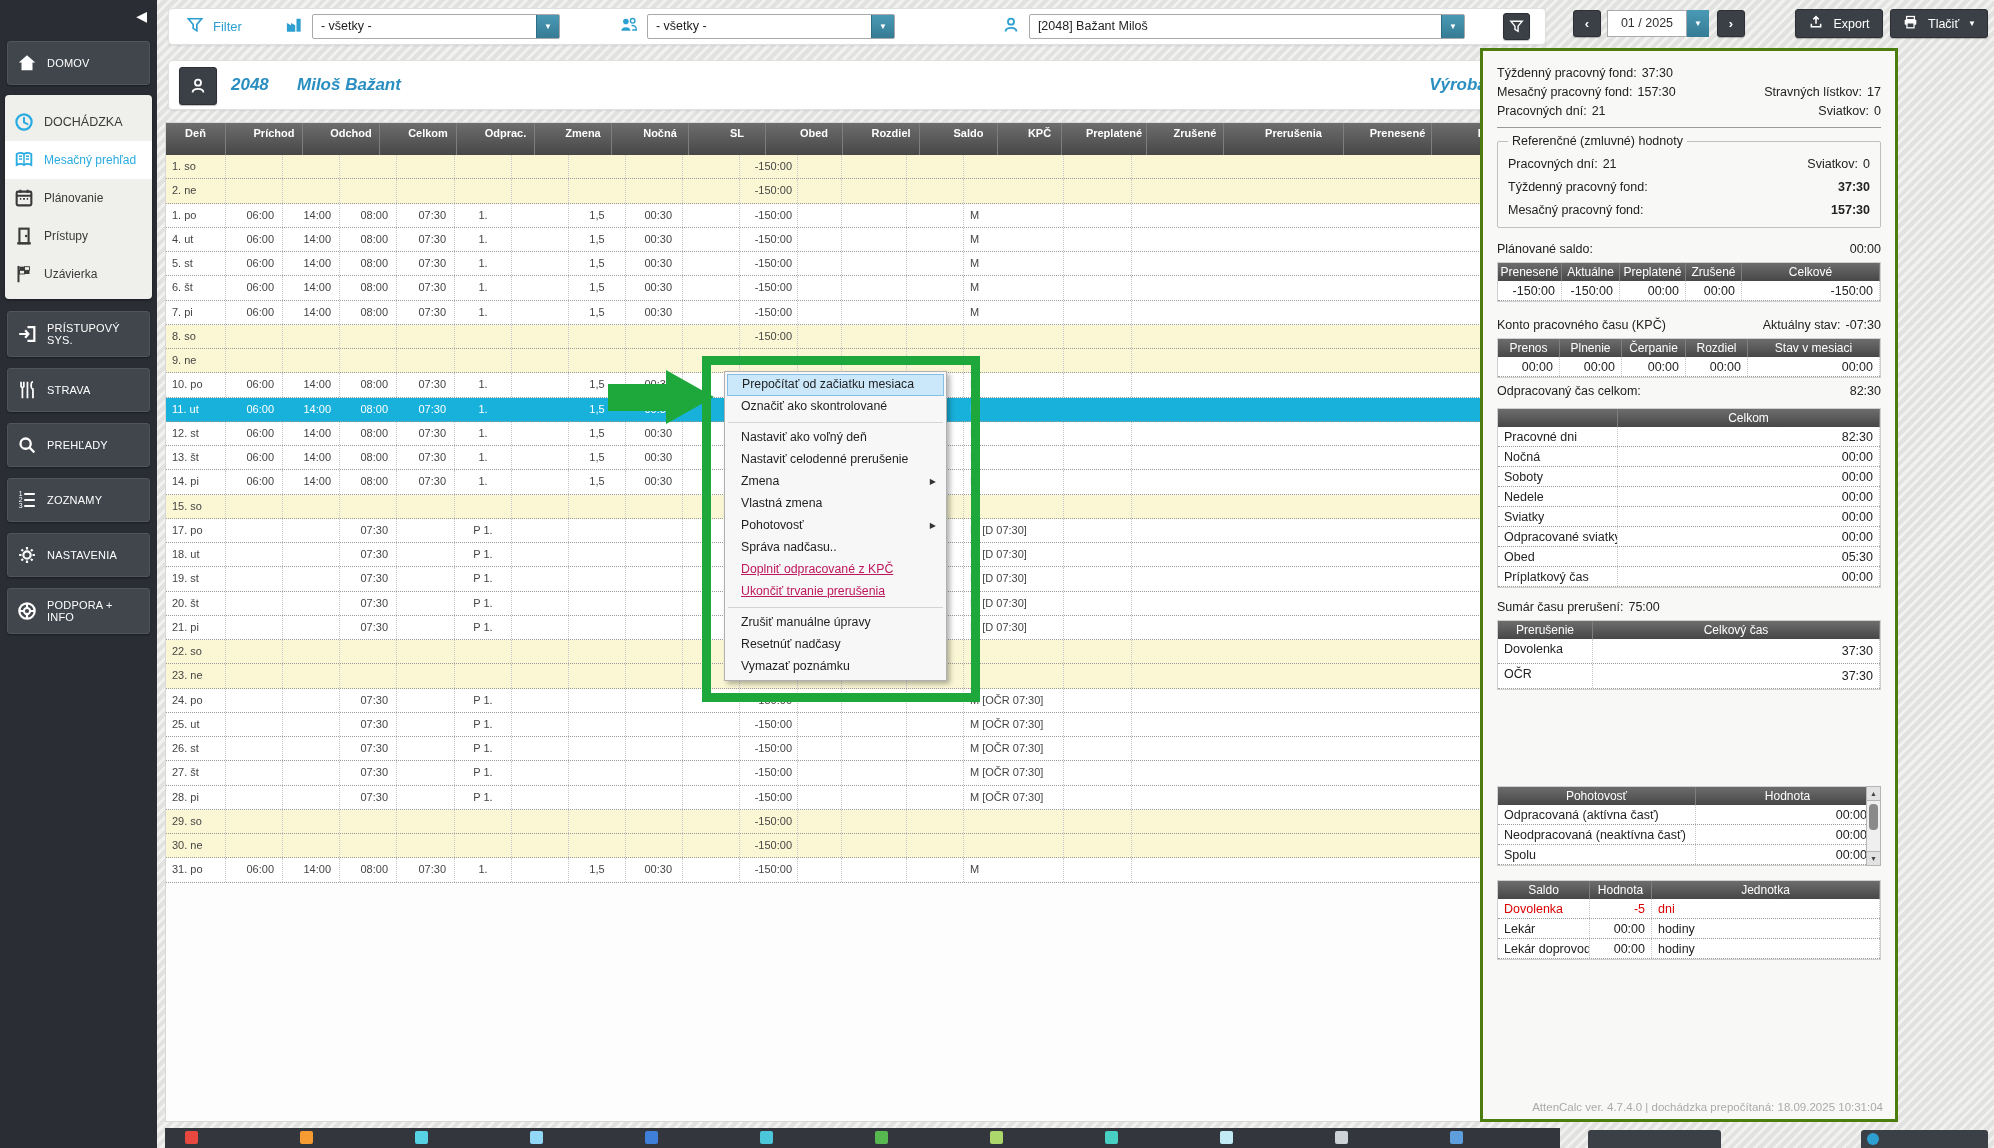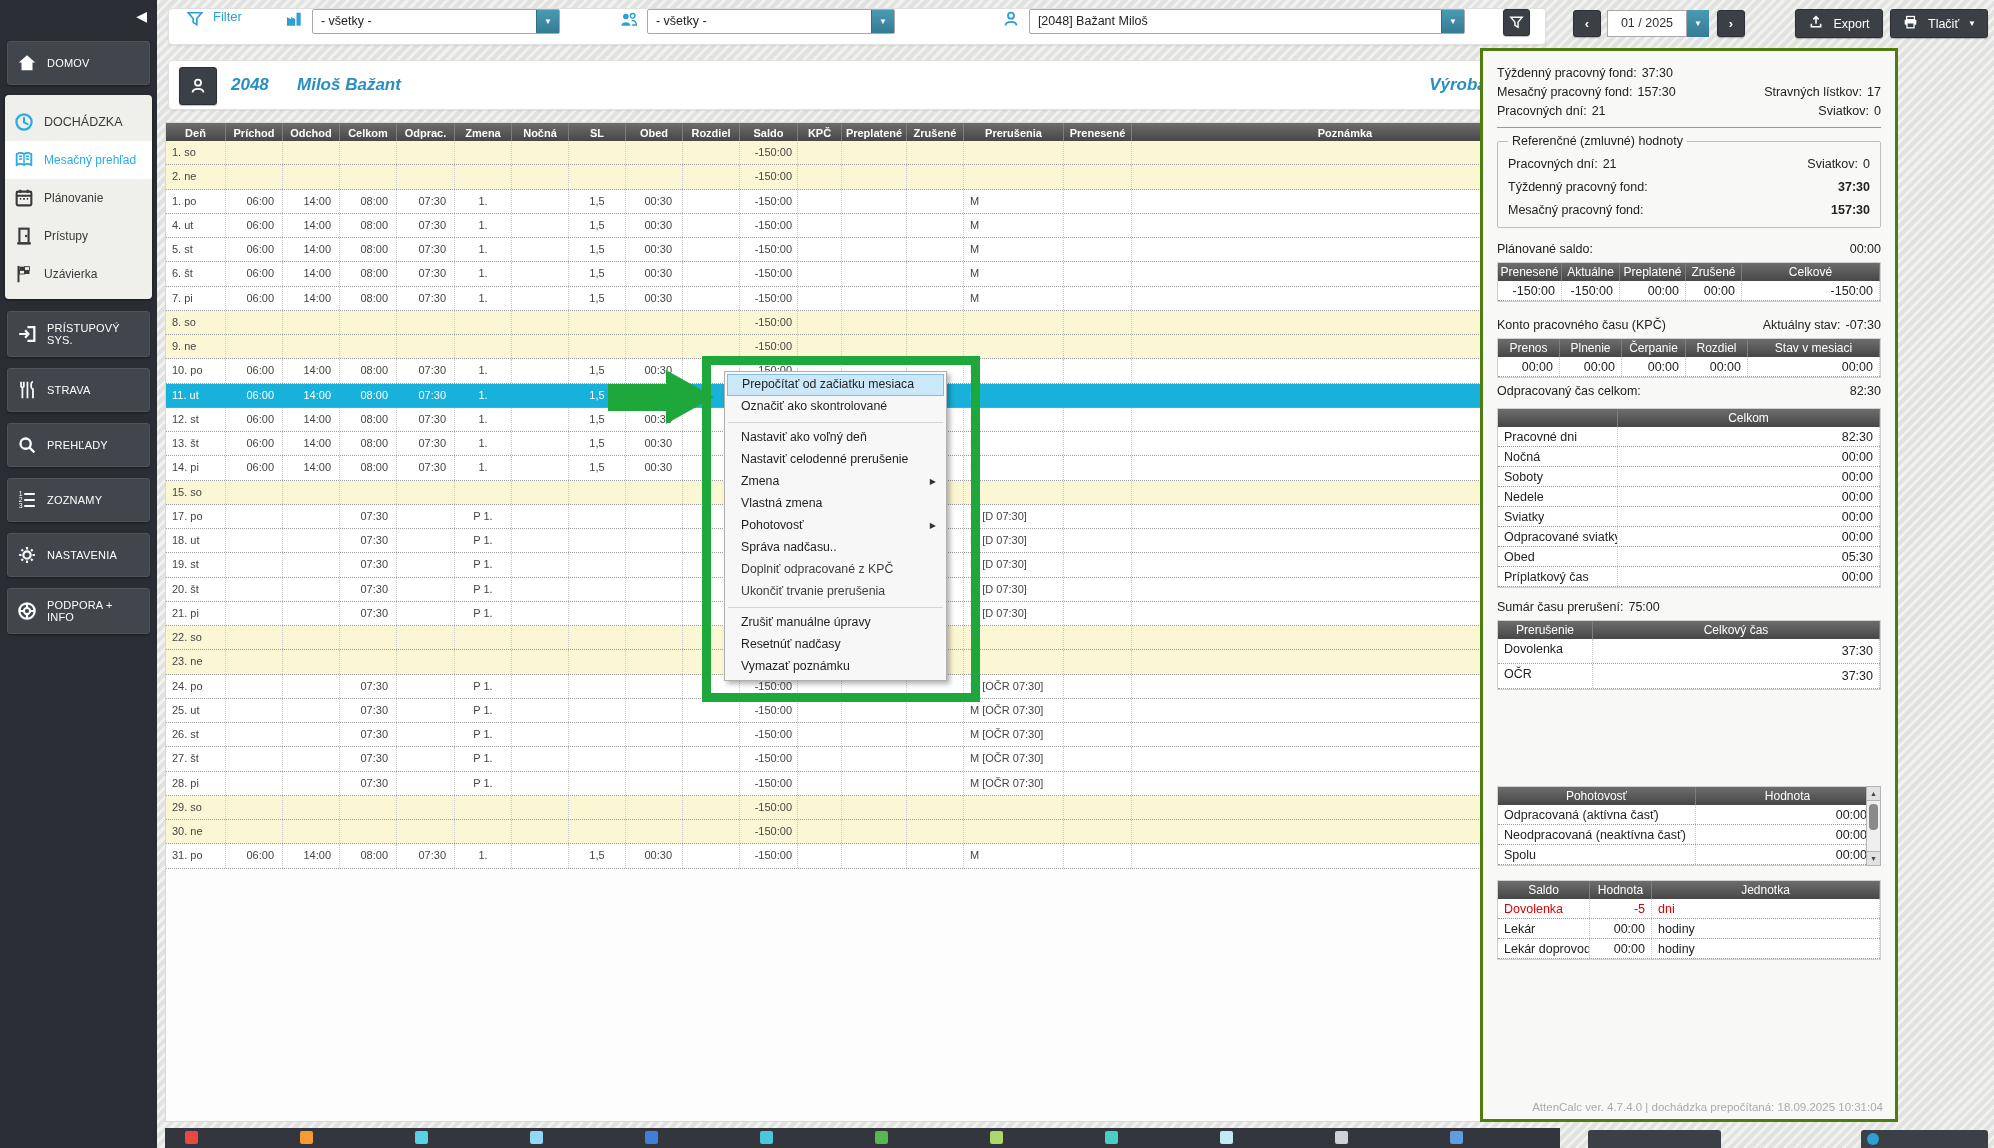--- a/index.html
+++ b/index.html
@@ -19,21 +19,21 @@
     border:1px solid #50555c; box-shadow:0 1px 2px rgba(0,0,0,.4);}
   .side-btn svg { flex:0 0 auto; }
   .side-group { background:#efefec; border-radius:4px; margin:10px 5px 12px 5px; padding:8px 0 6px 0;
     box-shadow:0 1px 3px rgba(0,0,0,.5); }
   .grp-head, .grp-item { display:flex; align-items:center; gap:9px; padding:8px 8px; font-size:12px; color:#3a3a3a; cursor:pointer; }
   .grp-head { font-size:12.5px; }
   .grp-item.active { background:#ffffff; color:#29abe2; }
   
   #filterbar { position:absolute; left:168px; top:8px; width:1378px; height:37px; background:#fff;
     border:1px solid #e0e0e0; border-radius:4px; box-shadow:0 1px 2px rgba(0,0,0,.08);
-    display:flex; align-items:flex-start; z-index:3; }
+    display:flex; align-items:center; z-index:3; }
   .flt-label { color:#2d9fd0; font-size:13px; margin-left:8px; }
   .selbox { display:flex; height:25px; border:1px solid #a9a9a9; background:#fff; border-radius:2px; }
   .selbox .seltext { font-size:12.5px; line-height:23px; padding:0 8px; color:#222; overflow:hidden; white-space:nowrap; }
   .selbtn { width:23px; background:linear-gradient(#4a9ab5,#357b95); color:#fff; font-size:8px;
     display:flex; align-items:center; justify-content:center; border-left:1px solid #2e6d85; cursor:pointer; }
   .darkbtn { background:#3b4046; border:1px solid #2c3036; border-radius:3px; color:#fff;
     display:flex; align-items:center; justify-content:center; cursor:pointer; box-shadow:0 1px 1px rgba(0,0,0,.25); }
   .navbtn { position:absolute; top:10px; width:28px; height:27px; font-size:13px; font-weight:bold; }
   #datefield { position:absolute; left:1607px; top:10px; width:80px; height:27px; background:#fff;
     border:1px solid #a9a9a9; font-size:12.5px; text-align:center; line-height:25px; z-index:3;}
@@ -44,21 +44,21 @@
   #empcard { position:absolute; left:168px; top:60px; width:1392px; height:50px; background:#fff;
     border:1px solid #e0e0e0; border-radius:4px; box-shadow:0 1px 2px rgba(0,0,0,.08); z-index:2; }
   .sqbtn { position:absolute; width:38px; height:38px; top:6px; }
   .emp-id { position:absolute; left:62px; top:14px; font-size:17px; font-weight:bold; font-style:italic; color:#2a8fc0; }
   .emp-name { position:absolute; left:128px; top:14px; font-size:17px; font-weight:bold; font-style:italic; color:#2a8fc0; }
   .emp-dept { position:absolute; right:58px; top:14px; font-size:17px; font-weight:bold; font-style:italic; color:#2a8fc0; }
   
   #tablecard { position:absolute; left:165px; top:122px; width:1395px; height:1000px; background:#fdfdfd;
     border:1px solid #d8d8d8; z-index:1; }
   .tgrid { display:grid; grid-template-columns:60px 57px 57px 57px 58px 57px 57px 57px 57px 57px 58px 44px 65px 57px 100px 68px 1fr; }
-  .thead { background:linear-gradient(#6d6d6d,#474747); color:#fff; height:18px; }
+  .thead { background:linear-gradient(#6d6d6d,#474747); color:#fff; height:32px;gap:20px; }
   .thead .hc { font-size:11px; font-weight:bold; text-align:center; line-height:21px; border-right:1px solid #7e7e7e; overflow:hidden;}
   .trow { height:24.25px; background:#fff; border-bottom:1px dotted #9a9a9a; cursor:pointer; }
   .trow.weekend { background:#fbf7d5; }
   .trow.selected { background:#17b1dc; color:#fff; }
   .cell { font-size:11px; line-height:23px; color:#444; border-right:1px dotted #c8c8c8; overflow:hidden; white-space:nowrap; }
   .trow.selected .cell { color:#fff; border-right-color:transparent; }
   .a0 { padding-left:6px; } .ar { text-align:right; padding-right:8px; } .ac { text-align:center; }
   .as { text-align:right; padding-right:5px; } .aob { text-align:right; padding-right:10px; }
   .aper { padding-left:6px; }
   
@@ -85,21 +85,21 @@
   #sb-scroll { position:absolute; right:0; top:0; bottom:0; width:15px; background:#efefef; border:1px solid #b5b5b5; }
   .scr-btn { height:14px; background:#e2e2e2; border-bottom:1px solid #b5b5b5; text-align:center; font-size:7px; line-height:14px; color:#444; cursor:pointer;}
   .scr-btn.bot { position:absolute; bottom:0; left:0; right:0; border-top:1px solid #b5b5b5; border-bottom:none; }
   .scr-thumb { margin:3px 2px; height:26px; background:#8a8a8a; border-radius:4px; }
   #sum-footer { position:absolute; bottom:6px; right:12px; color:#aaaaaa; font-size:11.5px; }
   
   #ctxmenu { position:absolute; left:724px; top:371px; width:223px; background:#f7f7f7;
     border:1px solid #b0b0b0; box-shadow:3px 3px 5px rgba(0,0,0,.3); z-index:20; padding:2px 0; }
   .mi { height:22px; line-height:21px; font-size:12.3px; color:#1f1f1f; padding-left:14px; position:relative; margin:0 2px; cursor:pointer;}
   .mi.hl { background:#cbe8fb; border:1px solid #86bdе3; border:1px solid #86bde3; line-height:19px; }
-  .mi.dis { color:#404040; cursor:default; }
+  .mi.dis { color:#be185d; cursor:default;text-decoration:underline; }
   .mi .sub { position:absolute; right:8px; top:0; font-size:8px; color:#333; }
   .msep { border-top:1px solid #d4d4d4; margin:4px 3px; }
   
   #annotbox { position:absolute; left:702px; top:356px; width:278px; height:346px;
     border:9px solid #1ea83c; z-index:30; pointer-events:none; }
   #arrow-body { position:absolute; left:608px; top:384px; width:60px; height:27px; background:#1ea83c; z-index:30; }
   #arrow-head { position:absolute; left:666px; top:370px; width:0; height:0; z-index:30;
     border-top:27px solid transparent; border-bottom:27px solid transparent; border-left:48px solid #1ea83c; }
 </style>
 </head>

